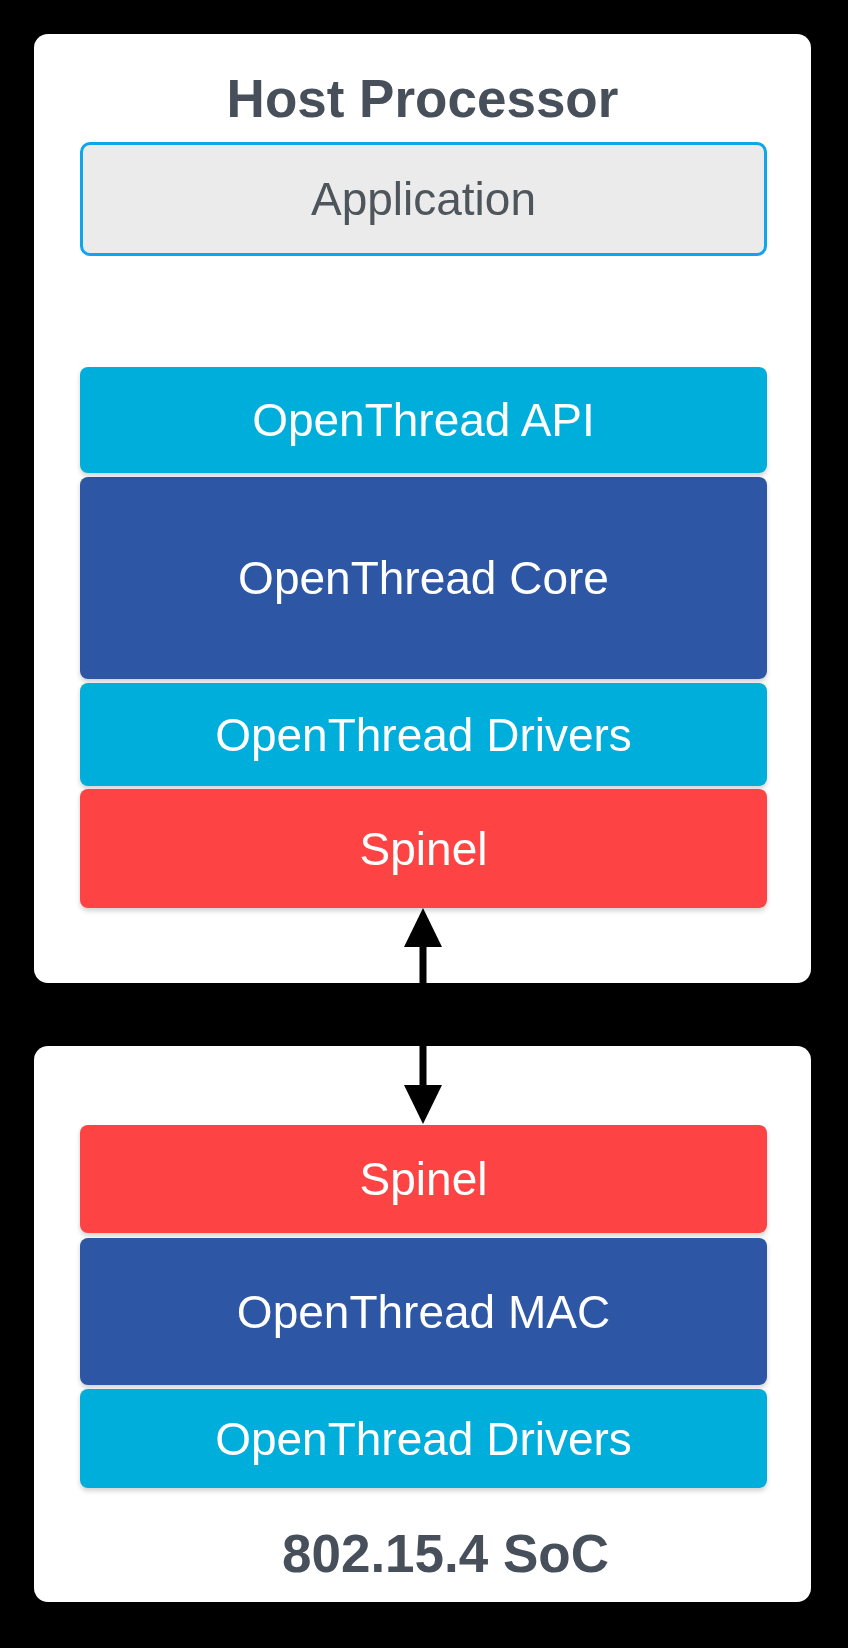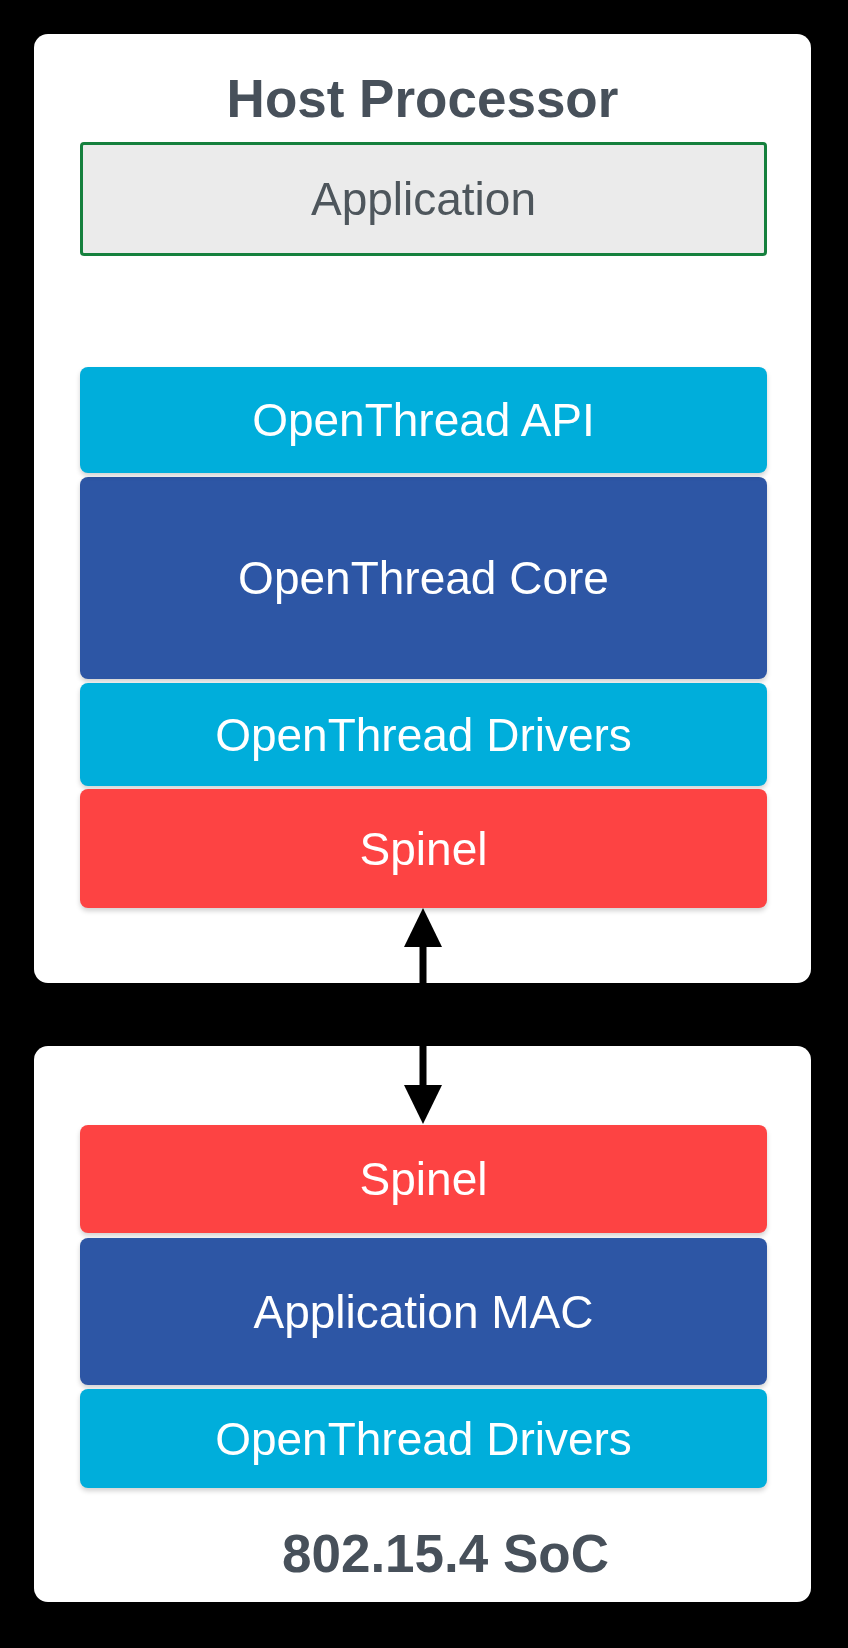--- a/index.html
+++ b/index.html
@@ -46,22 +46,22 @@
     width: 687px;
     display: flex;
     align-items: center;
     justify-content: center;
     font-size: 46px;
     border-radius: 8px;
     box-sizing: border-box;
   }
   .layer.gray {
     background: #EBEBEB;
-    border: 3px solid #15803d;
-    border-radius: 4px;
+    border: 3px solid #0ea5e9;
+    border-radius: 10px;
     color: #4E565C;
   }
   .layer.cyan {
     background: #00AEDB;
     color: #FFFFFF;
     box-shadow: 0 3px 5px rgba(0,0,0,0.18);
   }
   .layer.blue {
     background: #2D56A5;
     color: #FFFFFF;
@@ -117,20 +117,20 @@
 
   <svg class="arrow-svg" viewBox="0 0 56 218" xmlns="http://www.w3.org/2000/svg">
     <rect x="24.5" y="36" width="7" height="146" fill="#000000"></rect>
     <polygon points="28,1 47,40 9,40" fill="#000000"></polygon>
     <polygon points="28,217 47,178 9,178" fill="#000000"></polygon>
   </svg>
 
   <div class="card card-soc">
     <div class="layer red b-spinel2">Spinel</div>
 
-    <div class="layer blue b-mac">Application MAC</div>
+    <div class="layer blue b-mac">OpenThread MAC</div>
 
     <div class="layer cyan b-drivers2">OpenThread Drivers</div>
 
     <div class="card-title soc-title">802.15.4 SoC</div>
   </div>
 
 </div>
 
 </body></html>

